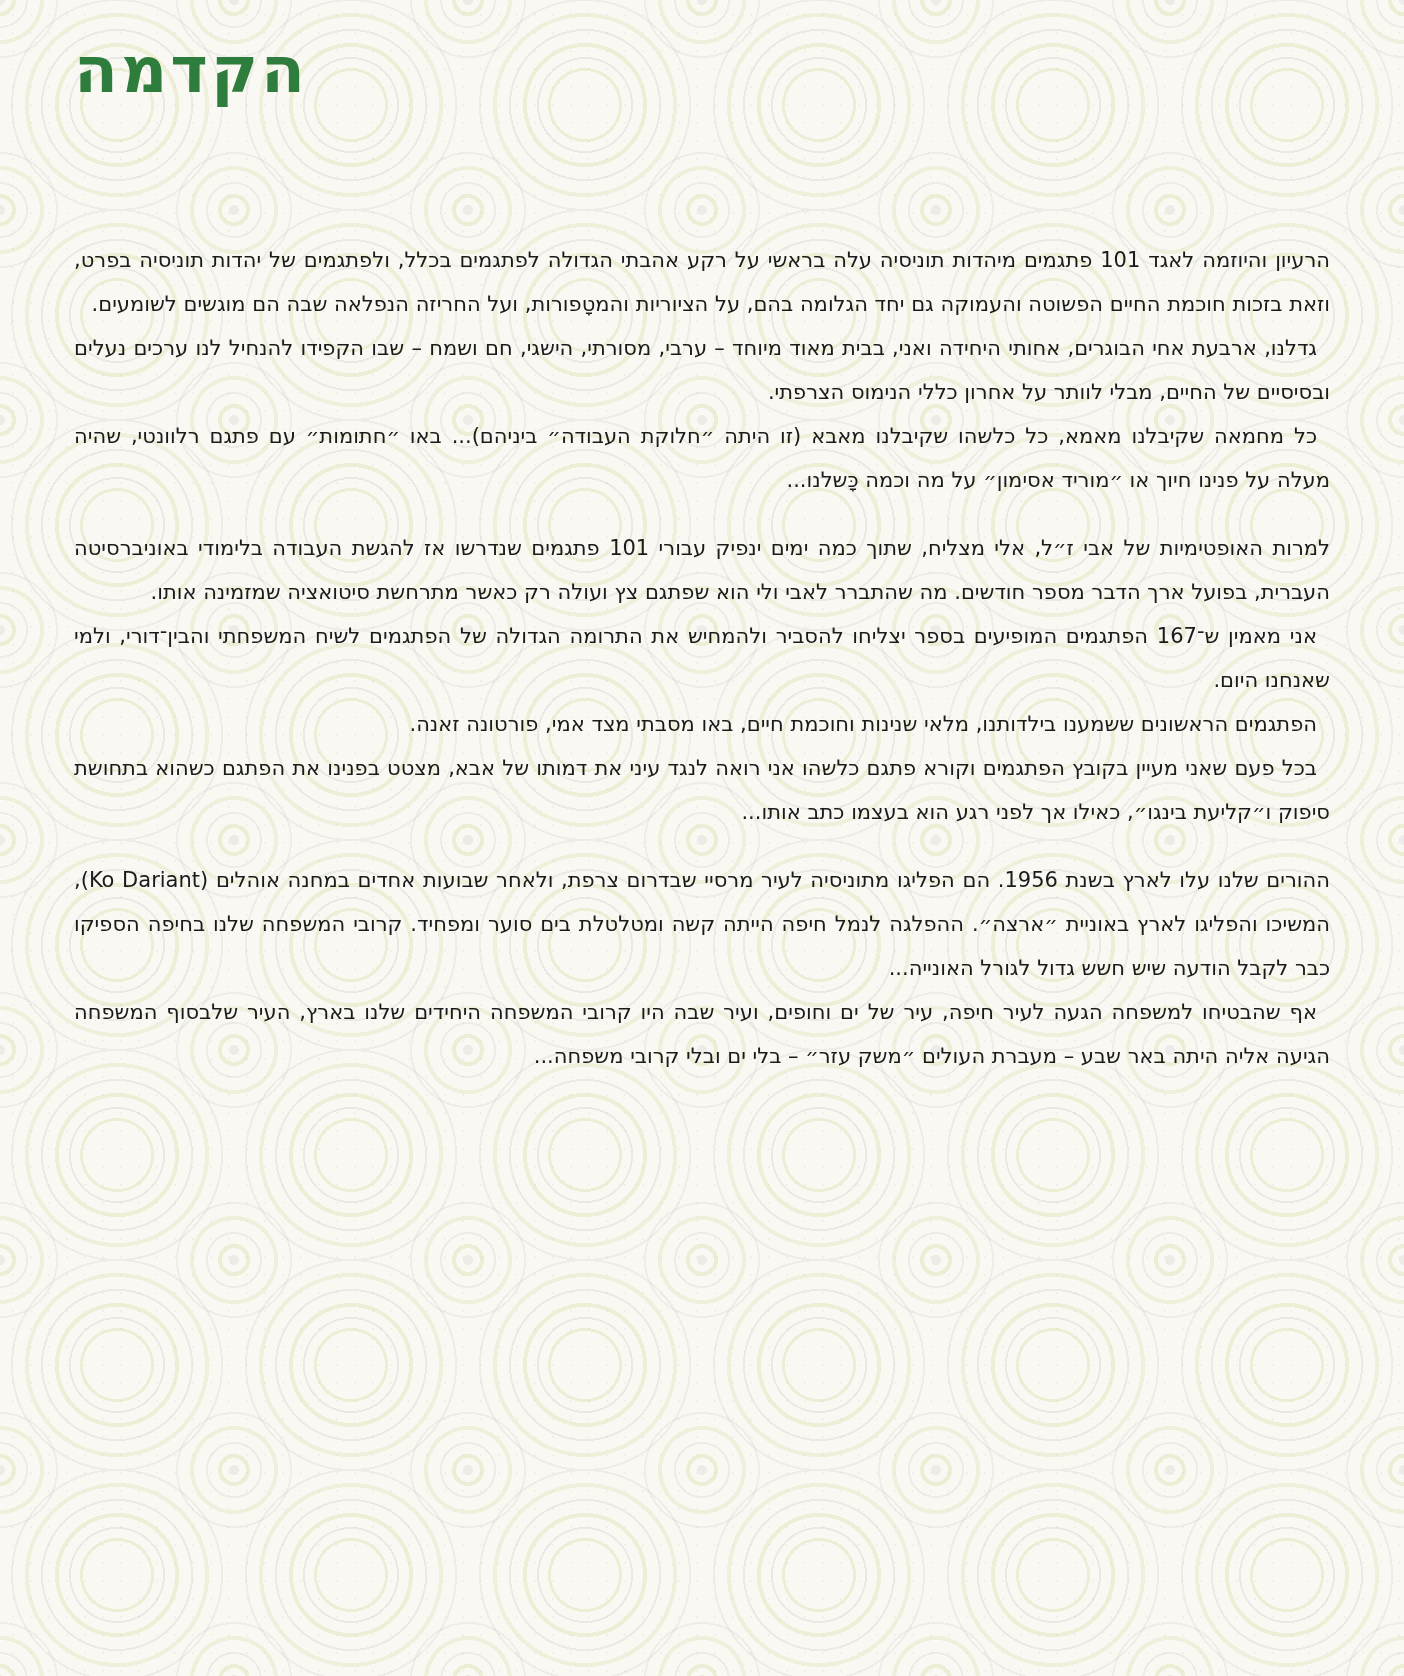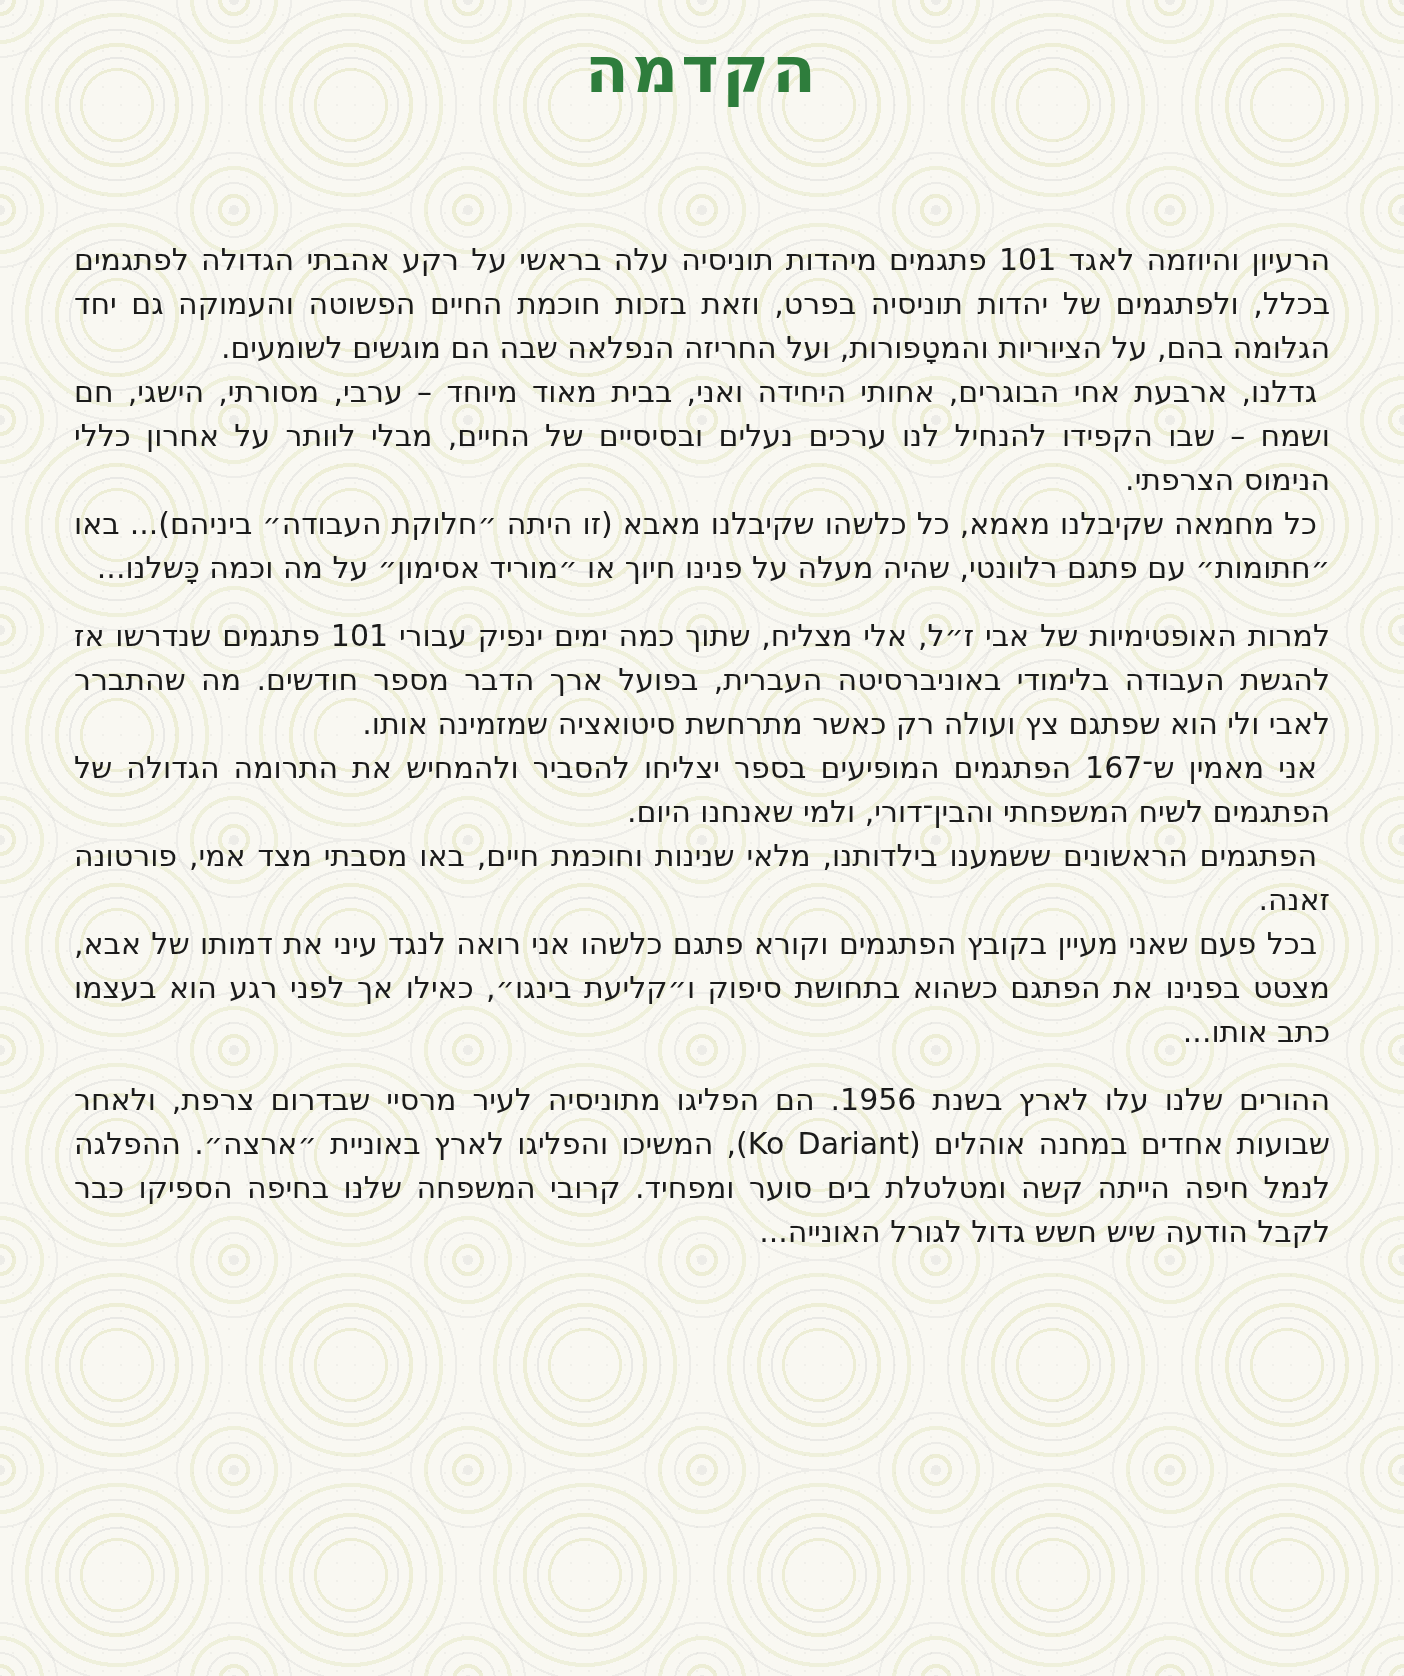--- a/index.html
+++ b/index.html
@@ -56,33 +56,33 @@
     background-position: 0 0, 117px 105px, 4px 6px;
     filter: blur(0.4px);
   }
   .content {
     position: relative;
     z-index: 1;
     padding: 30px 74px 0 74px;
   }
   h1.title {
     margin: 0 0 128px 0;
-    text-align: center;
+    text-align: left;
     font-size: 64px;
     line-height: 80px;
     font-weight: bold;
     letter-spacing: 3px;
     color: #2e7d3c;
     font-family: "DejaVu Sans", sans-serif;
   }
   .text {
     direction: rtl;
     text-align: justify;
     color: #1b1b1b;
-    font-size: 30px;
+    font-size: 21px;
     line-height: 44px;
     font-family: "DejaVu Sans", sans-serif;
   }
   .text p {
     margin: 0;
   }
   .text p.indent {
     text-indent: 13px;
   }
   .text p.section-gap {
@@ -98,15 +98,16 @@
     <h1 class="title">הקדמה</h1>
     <div class="text" dir="rtl" lang="he">
       <p class="para">הרעיון והיוזמה לאגד 101 פתגמים מיהדות תוניסיה עלה בראשי על רקע אהבתי הגדולה לפתגמים בכלל, ולפתגמים של יהדות תוניסיה בפרט, וזאת בזכות חוכמת החיים הפשוטה והעמוקה גם יחד הגלומה בהם, על הציוריות והמטָפורות, ועל החריזה הנפלאה שבה הם מוגשים לשומעים.</p>
       <p class="para indent">גדלנו, ארבעת אחי הבוגרים, אחותי היחידה ואני, בבית מאוד מיוחד – ערבי, מסורתי, הישגי, חם ושמח – שבו הקפידו להנחיל לנו ערכים נעלים ובסיסיים של החיים, מבלי לוותר על אחרון כללי הנימוס הצרפתי.</p>
       <p class="para indent">כל מחמאה שקיבלנו מאמא, כל כלשהו שקיבלנו מאבא (זו היתה ״חלוקת העבודה״ ביניהם)... באו ״חתומות״ עם פתגם רלוונטי, שהיה מעלה על פנינו חיוך או ״מוריד אסימון״ על מה וכמה כָּשלנו...</p>
       <p class="para section-gap">למרות האופטימיות של אבי ז״ל, אלי מצליח, שתוך כמה ימים ינפיק עבורי 101 פתגמים שנדרשו אז להגשת העבודה בלימודי באוניברסיטה העברית, בפועל ארך הדבר מספר חודשים. מה שהתברר לאבי ולי הוא שפתגם צץ ועולה רק כאשר מתרחשת סיטואציה שמזמינה אותו.</p>
       <p class="para indent">אני מאמין ש־167 הפתגמים המופיעים בספר יצליחו להסביר ולהמחיש את התרומה הגדולה של הפתגמים לשיח המשפחתי והבין־דורי, ולמי שאנחנו היום.</p>
       <p class="para indent">הפתגמים הראשונים ששמענו בילדותנו, מלאי שנינות וחוכמת חיים, באו מסבתי מצד אמי, פורטונה זאנה.</p>
       <p class="para indent">בכל פעם שאני מעיין בקובץ הפתגמים וקורא פתגם כלשהו אני רואה לנגד עיני את דמותו של אבא, מצטט בפנינו את הפתגם כשהוא בתחושת סיפוק ו״קליעת בינגו״, כאילו אך לפני רגע הוא בעצמו כתב אותו...</p>
       <p class="para section-gap">ההורים שלנו עלו לארץ בשנת 1956. הם הפליגו מתוניסיה לעיר מרסיי שבדרום צרפת, ולאחר שבועות אחדים במחנה אוהלים (Ko Dariant), המשיכו והפליגו לארץ באוניית ״ארצה״. ההפלגה לנמל חיפה הייתה קשה ומטלטלת בים סוער ומפחיד. קרובי המשפחה שלנו בחיפה הספיקו כבר לקבל הודעה שיש חשש גדול לגורל האונייה...</p>
+      <p class="para indent">אף שהבטיחו למשפחה הגעה לעיר חיפה, עיר של ים וחופים, ועיר שבה היו קרובי המשפחה היחידים שלנו בארץ, העיר שלבסוף המשפחה הגיעה אליה היתה באר שבע – מעברת העולים ״משק עזר״ – בלי ים ובלי קרובי משפחה...</p>
     </div>
   </div>
 </div>
 
 </body></html>

